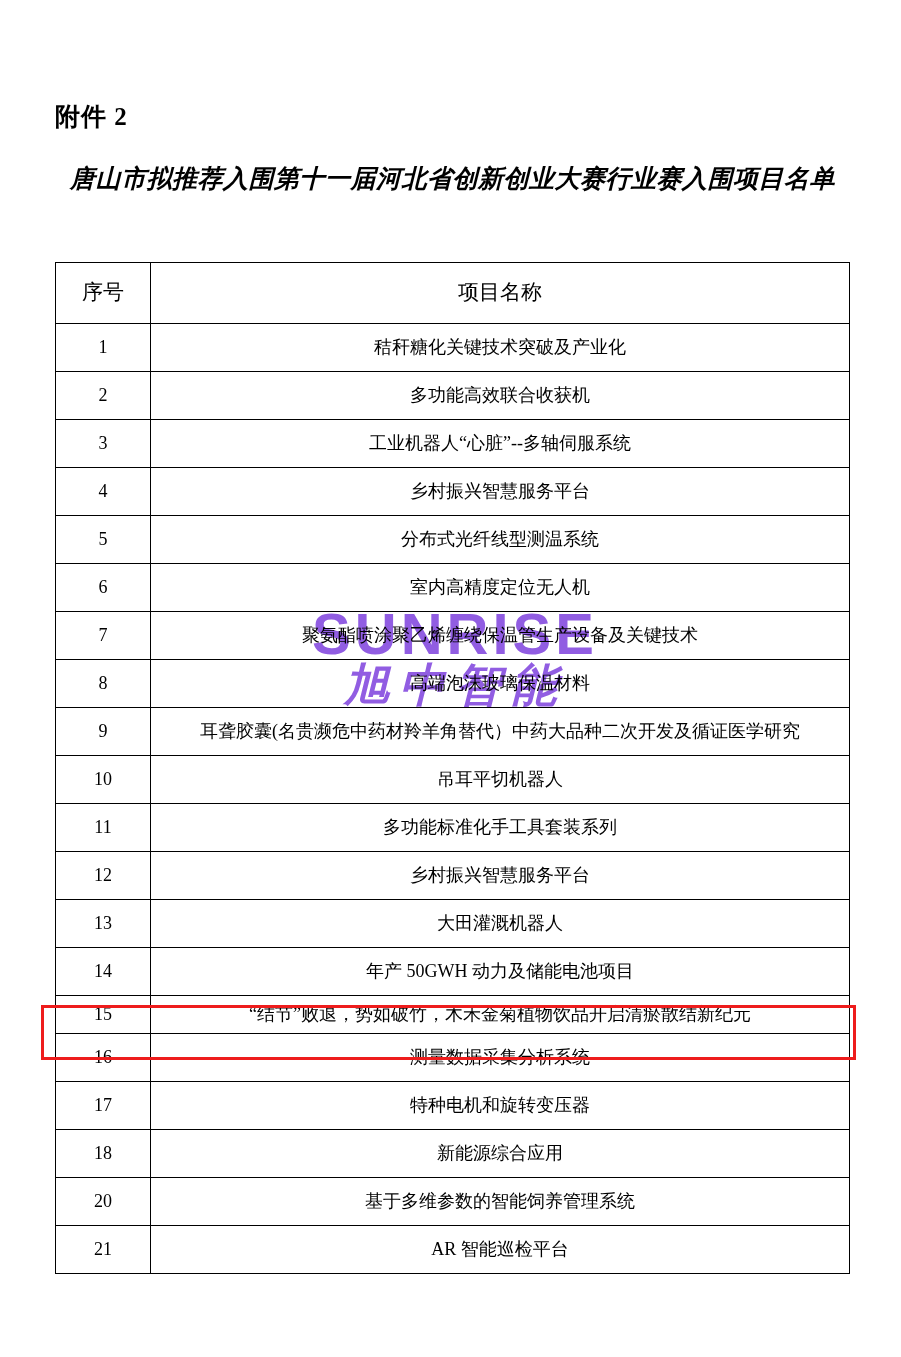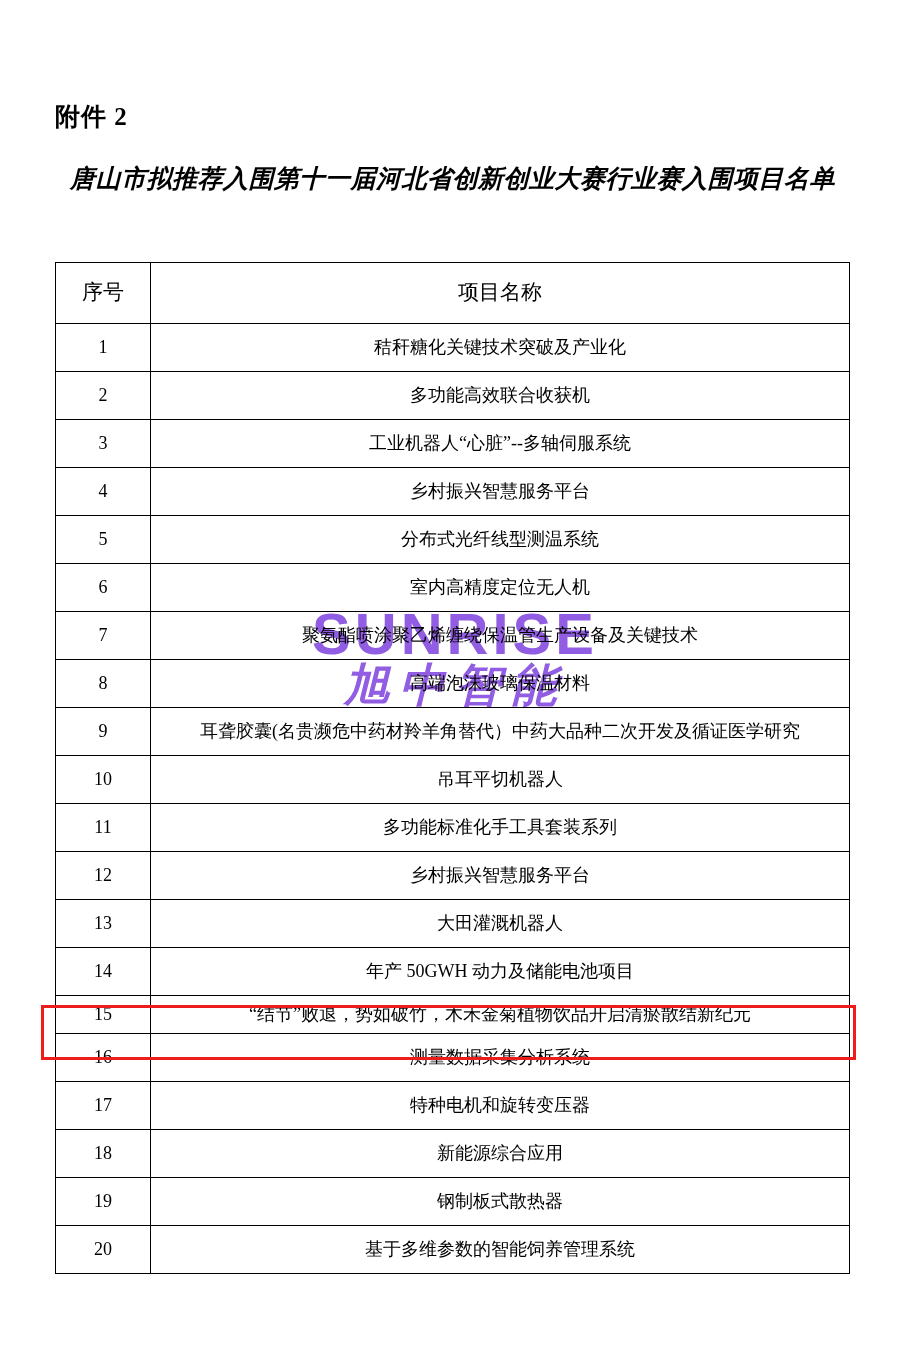--- a/index.html
+++ b/index.html
@@ -199,25 +199,25 @@
         </tr>
         <tr>
           <td class="col-no">17</td>
           <td class="name">特种电机和旋转变压器</td>
         </tr>
         <tr>
           <td class="col-no">18</td>
           <td class="name">新能源综合应用</td>
         </tr>
         <tr>
-          <td class="col-no">19</td>
-          <td class="name">钢制板式散热器</td>
-        </tr>
-        <tr>
           <td class="col-no">20</td>
           <td class="name">基于多维参数的智能饲养管理系统</td>
         </tr>
+        <tr>
+          <td class="col-no">21</td>
+          <td class="name">AR 智能巡检平台</td>
+        </tr>
       </tbody>
   </table>
 
   <div class="highlight-box"></div>
 
 </div>
 
 </body></html>

